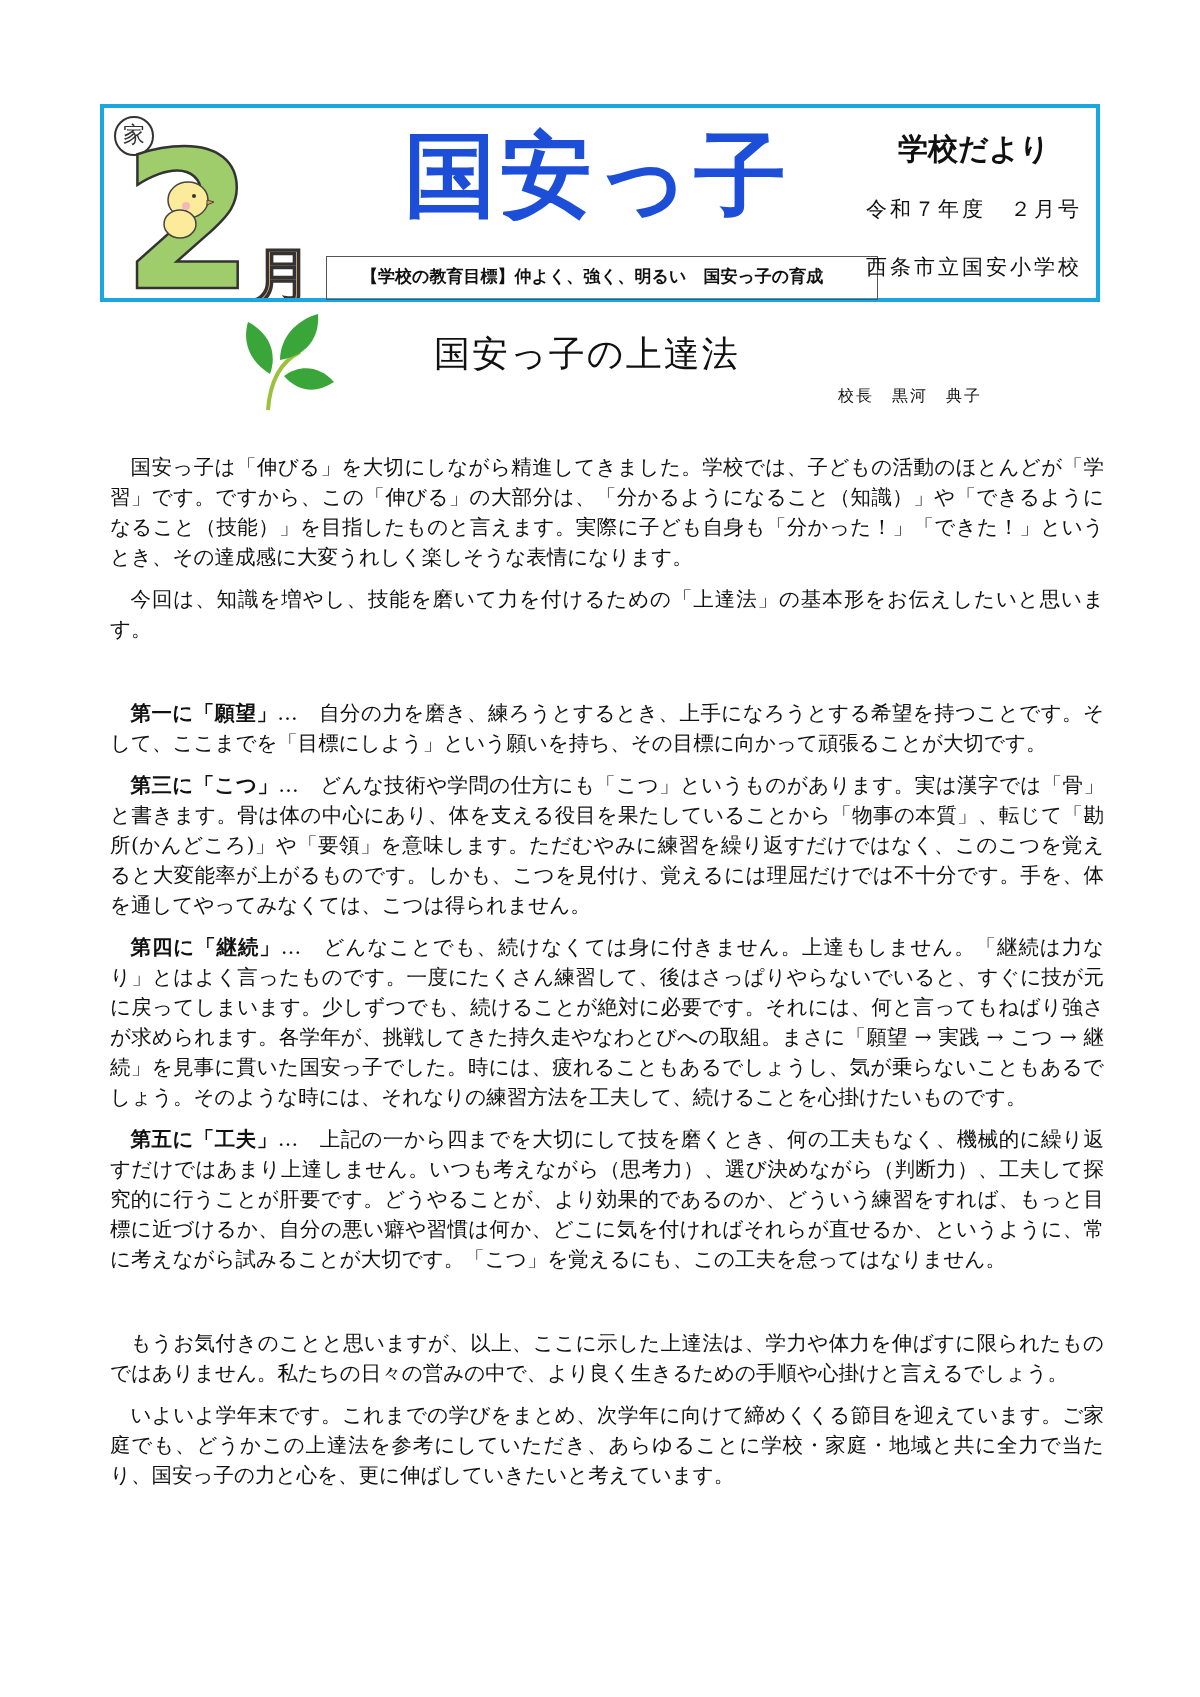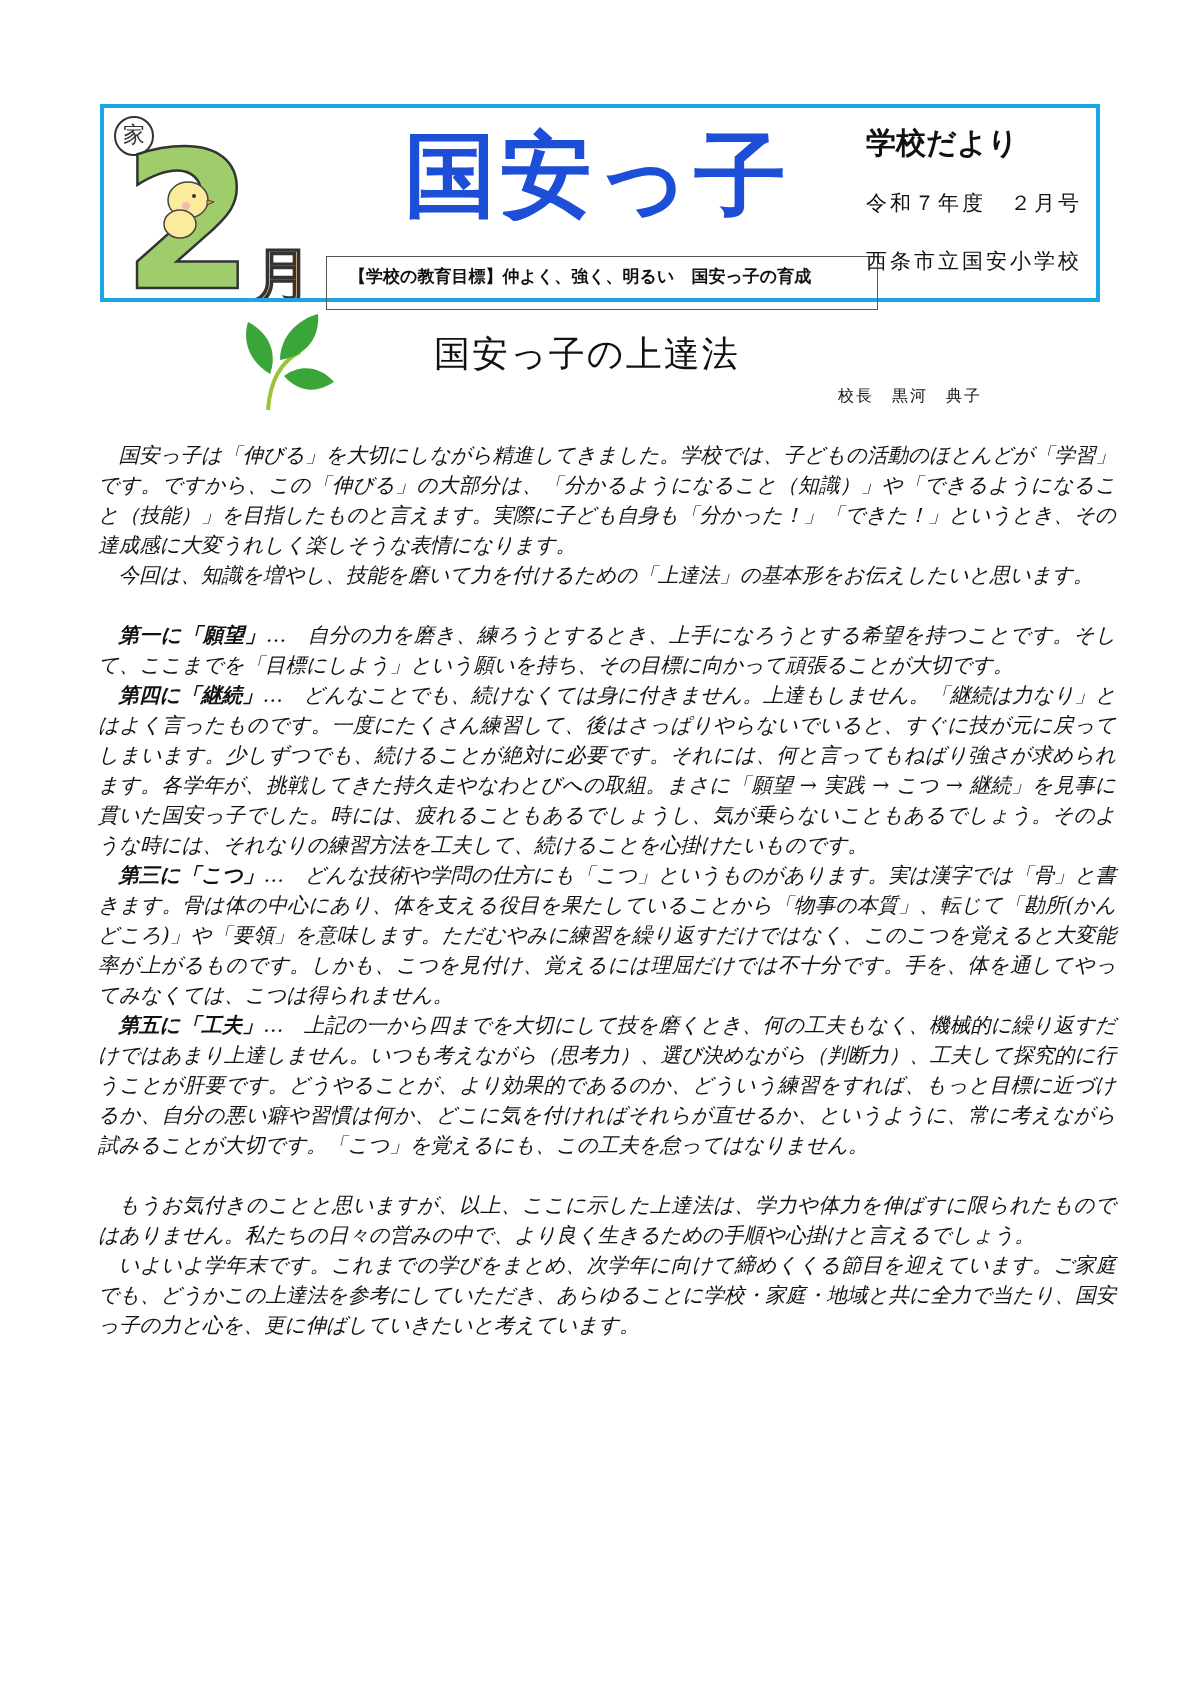--- a/index.html
+++ b/index.html
@@ -7,31 +7,31 @@
          font-family:"DejaVu Serif","Liberation Serif",serif; color:#111; }
   .header-box { position:absolute; left:100px; top:104px; width:1000px; height:198px;
                 border:4px solid #1aa6e0; box-sizing:border-box; background:#fff; }
   .ie-badge { position:absolute; left:10px; top:8px; width:36px; height:36px; border:2px solid #333;
               border-radius:50%; font-size:22px; line-height:34px; text-align:center; color:#333;
               font-family:"DejaVu Sans",sans-serif; }
   .month-wrap { position:absolute; left:18px; top:30px; width:190px; height:160px; }
   .month-wrap svg { position:absolute; left:0; top:0; }
   .title { position:absolute; left:300px; top:22px; font-family:"DejaVu Sans",sans-serif;
            font-weight:bold; font-size:92px; letter-spacing:4px; line-height:1; color:#1d4ed8; }
-  .goal { position:absolute; left:222px; top:148px; width:552px; height:54px; border:1.5px solid #555;
+  .goal { position:absolute; left:222px; top:148px; width:552px; height:44px; border:1.5px solid #555;
           box-sizing:border-box; font-family:"DejaVu Sans",sans-serif; font-weight:bold; font-size:17px;
-          line-height:38px; padding-left:22px; }
-  .meta { position:absolute; right:14px; top:14px; text-align:left; font-family:Liberation Sans, sans-serif; }
+          line-height:38px; padding-left:34px; }
+  .meta { position:absolute; right:14px; top:22px; text-align:center; font-family:Liberation Mono, monospace; }
   .meta .kind { font-size:30px; font-weight:bold; line-height:42px; }
   .meta .line { font-size:21px; line-height:38px; letter-spacing:3px;margin-top:20px; }
   .leaf { position:absolute; left:240px; top:312px; }
   .article-title { position:absolute; left:434px; top:330px; font-size:36px; letter-spacing:2px; }
   .author { position:absolute; left:838px; top:386px; font-size:16px; letter-spacing:2px; word-spacing:16px; }
   .body { position:absolute; left:98px; top:440px; width:1018px; font-size:20.5px; line-height:30px; text-align:justify; }
-  .body p { margin:0; text-indent:1em;font-style:italic; }
+  .body p { margin:12px; text-indent:1em; }
   .body .gap { height:30px; }
   .body .lead { font-family:"DejaVu Sans",sans-serif; font-weight:bold; }
 </style>
 </head>
 <body>
 
 <div class="header-box">
   <div class="ie-badge">家</div>
   <div class="month-wrap">
     <svg width="190" height="160" viewBox="0 0 190 160">
@@ -63,19 +63,19 @@
 </svg>
 
 <div class="article-title">国安っ子の上達法</div>
 <div class="author">校長　黒河　典子</div>
 
 <div class="body">
   <p>国安っ子は「伸びる」を大切にしながら精進してきました。学校では、子どもの活動のほとんどが「学習」です。ですから、この「伸びる」の大部分は、「分かるようになること（知識）」や「できるようになること（技能）」を目指したものと言えます。実際に子ども自身も「分かった！」「できた！」というとき、その達成感に大変うれしく楽しそうな表情になります。</p>
   <p>今回は、知識を増やし、技能を磨いて力を付けるための「上達法」の基本形をお伝えしたいと思います。</p>
   <div class="gap"></div>
   <p><span class="lead">第一に「願望」</span><span>…　自分の力を磨き、練ろうとするとき、上手になろうとする希望を持つことです。そして、ここまでを「目標にしよう」という願いを持ち、その目標に向かって頑張ることが大切です。</span></p>
+  <p><span class="lead">第三に「こつ」</span><span>…　どんな技術や学問の仕方にも「こつ」というものがあります。実は漢字では「骨」と書きます。骨は体の中心にあり、体を支える役目を果たしていることから「物事の本質」、転じて「勘所(かんどころ)」や「要領」を意味します。ただむやみに練習を繰り返すだけではなく、このこつを覚えると大変能率が上がるものです。しかも、こつを見付け、覚えるには理屈だけでは不十分です。手を、体を通してやってみなくては、こつは得られません。</span></p>
   <p><span class="lead">第四に「継続」</span><span>…　どんなことでも、続けなくては身に付きません。上達もしません。「継続は力なり」とはよく言ったものです。一度にたくさん練習して、後はさっぱりやらないでいると、すぐに技が元に戻ってしまいます。少しずつでも、続けることが絶対に必要です。それには、何と言ってもねばり強さが求められます。各学年が、挑戦してきた持久走やなわとびへの取組。まさに「願望 → 実践 → こつ → 継続」を見事に貫いた国安っ子でした。時には、疲れることもあるでしょうし、気が乗らないこともあるでしょう。そのような時には、それなりの練習方法を工夫して、続けることを心掛けたいものです。</span></p>
-  <p><span class="lead">第三に「こつ」</span><span>…　どんな技術や学問の仕方にも「こつ」というものがあります。実は漢字では「骨」と書きます。骨は体の中心にあり、体を支える役目を果たしていることから「物事の本質」、転じて「勘所(かんどころ)」や「要領」を意味します。ただむやみに練習を繰り返すだけではなく、このこつを覚えると大変能率が上がるものです。しかも、こつを見付け、覚えるには理屈だけでは不十分です。手を、体を通してやってみなくては、こつは得られません。</span></p>
   <p><span class="lead">第五に「工夫」</span><span>…　上記の一から四までを大切にして技を磨くとき、何の工夫もなく、機械的に繰り返すだけではあまり上達しません。いつも考えながら（思考力）、選び決めながら（判断力）、工夫して探究的に行うことが肝要です。どうやることが、より効果的であるのか、どういう練習をすれば、もっと目標に近づけるか、自分の悪い癖や習慣は何か、どこに気を付ければそれらが直せるか、というように、常に考えながら試みることが大切です。「こつ」を覚えるにも、この工夫を怠ってはなりません。</span></p>
   <div class="gap"></div>
   <p>もうお気付きのことと思いますが、以上、ここに示した上達法は、学力や体力を伸ばすに限られたものではありません。私たちの日々の営みの中で、より良く生きるための手順や心掛けと言えるでしょう。</p>
   <p>いよいよ学年末です。これまでの学びをまとめ、次学年に向けて締めくくる節目を迎えています。ご家庭でも、どうかこの上達法を参考にしていただき、あらゆることに学校・家庭・地域と共に全力で当たり、国安っ子の力と心を、更に伸ばしていきたいと考えています。</p>
 </div>
 
 </body></html>

